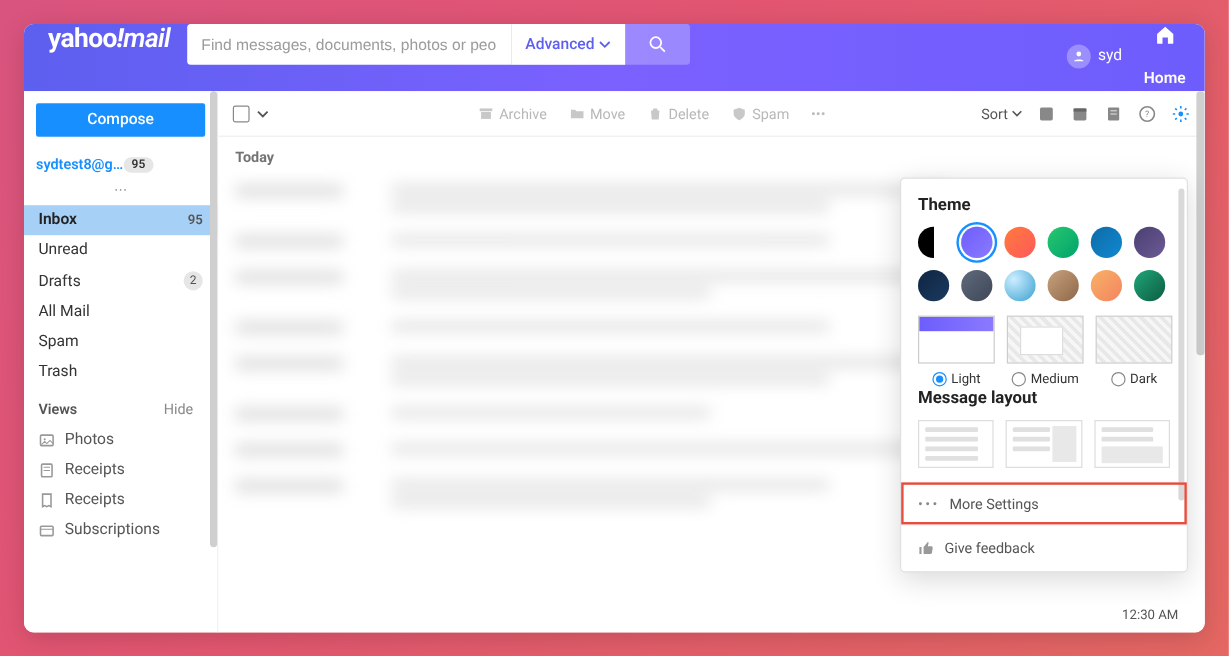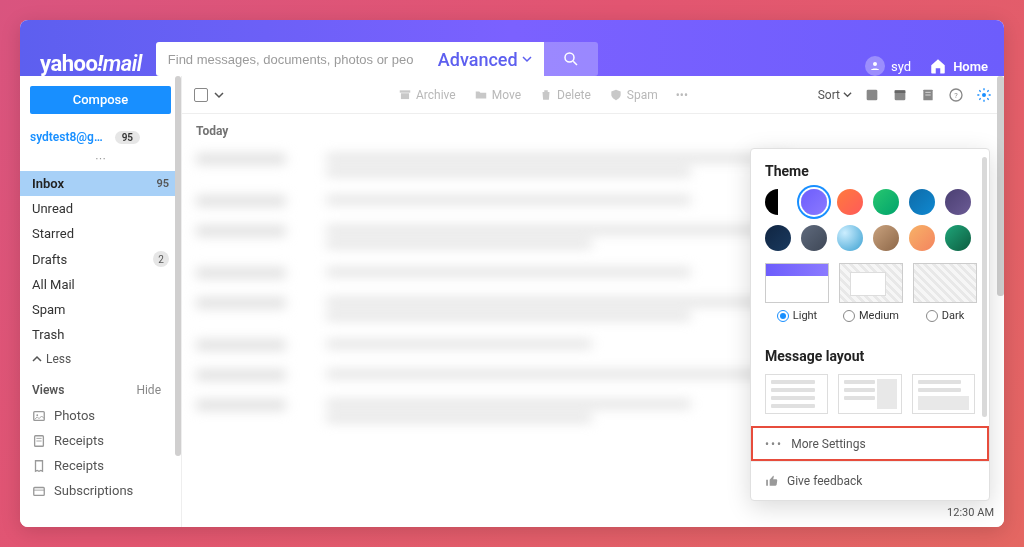--- a/index.html
+++ b/index.html
@@ -18,21 +18,21 @@
     border-radius: 8px;
     overflow: hidden;
     box-shadow: 0 4px 20px rgba(0,0,0,0.15);
     position: relative;
   }
   
   .header {
     height: 56px;
     background: linear-gradient(90deg, #5d5fef 0%, #7b61ff 50%, #6d5dfc 100%);
     display: flex;
-    align-items: flex-end;
+    align-items: flex-start;
     padding: 0 16px 0 20px;
   }
   .logo {
     color: #fff;
     font-size: 22px;
     font-weight: 700;
     letter-spacing: -0.5px;
     margin-right: 14px;
     font-style: normal;
   }
@@ -54,21 +54,21 @@
     background: #fff;
   }
   .search-input::placeholder { color: #9b9b9b; }
   .adv {
     background: #fff;
     height: 34px;
     display: flex;
     align-items: center;
     padding: 0 12px;
     color: #5d5fef;
-    font-size: 18px;
+    font-size: 13px;
     font-weight: 500;
     cursor: pointer;
     gap: 4px;
   }
   .search-btn {
     width: 54px;
     height: 34px;
     background: rgba(255,255,255,0.25);
     border-radius: 0 3px 3px 0;
     display: flex;
@@ -82,21 +82,21 @@
     gap: 18px;
     color: #fff;
     font-size: 13px;
   }
   .user-chip { display: flex; align-items: center; gap: 6px; cursor: pointer; }
   .avatar-sm {
     width: 20px; height: 20px; border-radius: 50%;
     background: rgba(255,255,255,0.3);
     display:flex;align-items:center;justify-content:center;
   }
-  .home-link { display: flex; align-items: center; gap: 6px; cursor: pointer; font-weight: 600; }
+  .home-link { display: flex; align-items: center; gap: 20px; cursor: pointer; font-weight: 600; flex-direction: column; }
   
   .body {
     display: flex;
     height: calc(100% - 56px);
     position: relative;
   }
   .sidebar {
     width: 162px;
     background: #fff;
     padding: 10px 0 0 0;
@@ -114,21 +114,21 @@
     line-height: 28px;
     border-radius: 2px;
     font-size: 13px;
     font-weight: 500;
     cursor: pointer;
   }
   .account-row {
     display: flex;
     align-items: center;
     padding: 4px 10px 6px 10px;
-    gap: 12px;
+    gap: 0;
   }
   .account-email {
     color: #188fff;
     font-size: 12px;
     font-weight: 600;
     max-width: 92px;
     overflow: hidden;
     white-space: nowrap;
     cursor: pointer;
   }
@@ -224,21 +224,21 @@
     color:#ccc;
     pointer-events:none;
     user-select:none;
   }
   .blur-row { display:flex; gap:40px; padding:10px 0; }
   .blur-a { width:90px; height:10px; background:#ddd; border-radius:3px; }
   .blur-b { flex:1; display:flex; flex-direction:column; gap:6px; }
   .blur-line { height:8px; background:#e0e0e0; border-radius:3px; }
   .blur-line.w1{width:70%;} .blur-line.w2{width:55%;} .blur-line.w3{width:40%;}
   .time-stamp {
-    position:absolute; right:10px; bottom:8px;
+    position:absolute; right:22px; bottom:8px;
     font-size:11px; color:#555;
   }
   .main-scroll {
     position:absolute; right:0; top:0; width:7px; height:220px;
     background:#cfcfcf; border-radius:3px;
   }
   
   .popover {
     position:absolute;
     top: 72px;
@@ -260,21 +260,21 @@
   }
   .theme-grid {
     display:flex; flex-wrap:wrap; gap:10px;
     margin-bottom:12px;
   }
   .theme-dot {
     width:26px;height:26px;border-radius:50%;
     cursor:pointer;
   }
   .theme-dot.sel { box-shadow: 0 0 0 2px #fff, 0 0 0 4px #188fff; }
-  .mode-row { display:flex; gap:10px; margin-bottom:26px; }
+  .mode-row { display:flex; gap:10px; margin-bottom:2px; }
   .mode-card {
     width:64px; display:flex; flex-direction:column; align-items:center; gap:6px; cursor:pointer;
   }
   .mode-thumb {
     width:64px; height:40px; border:1px solid #ccc; background:#fff; position:relative; overflow:hidden;
   }
   .mode-thumb.light .bar { position:absolute; top:0;left:0;right:0;height:12px;background:linear-gradient(90deg,#6d5dfc,#8b7aff);}
   .mode-thumb.hatched {
     background: repeating-linear-gradient(45deg,#f6f6f6,#f6f6f6 3px,#e8e8e8 3px,#e8e8e8 6px);
   }
@@ -363,43 +363,34 @@
 
       <div class="folder-list" id="folder-list">
           <div class="folder-item active">
             <span>Inbox</span>
             <span class="count">95</span>
           </div>
           <div class="folder-item">
             <span>Unread</span>
           </div>
           <div class="folder-item">
-            <span>Starred</span>
-          </div>
-          <div class="folder-item">
             <span>Drafts</span>
             <span class="badge-circ">2</span>
           </div>
           <div class="folder-item">
             <span>All Mail</span>
           </div>
           <div class="folder-item">
             <span>Spam</span>
           </div>
           <div class="folder-item">
             <span>Trash</span>
           </div>
         </div>
 
-      <div class="less-row">
-        <svg width="10" height="10" viewBox="0 0 10 10">
-            <path d="M1 7l4-4 4 4" fill="none" stroke="#555" stroke-width="1.5"></path>
-          </svg>
-        <span>Less</span>
-      </div>
 
       <div class="views-header">
         <span style="font-weight:600;">Views</span>
         <span class="hide">Hide</span>
       </div>
       <div id="views-list">
           <div class="view-item">
             <svg class="view-icon" viewBox="0 0 16 16">
               <rect x="2" y="3" width="12" height="10" rx="1" fill="none" stroke="#999" stroke-width="1.5"></rect>
               <circle cx="6" cy="7" r="1" fill="#999"></circle>

